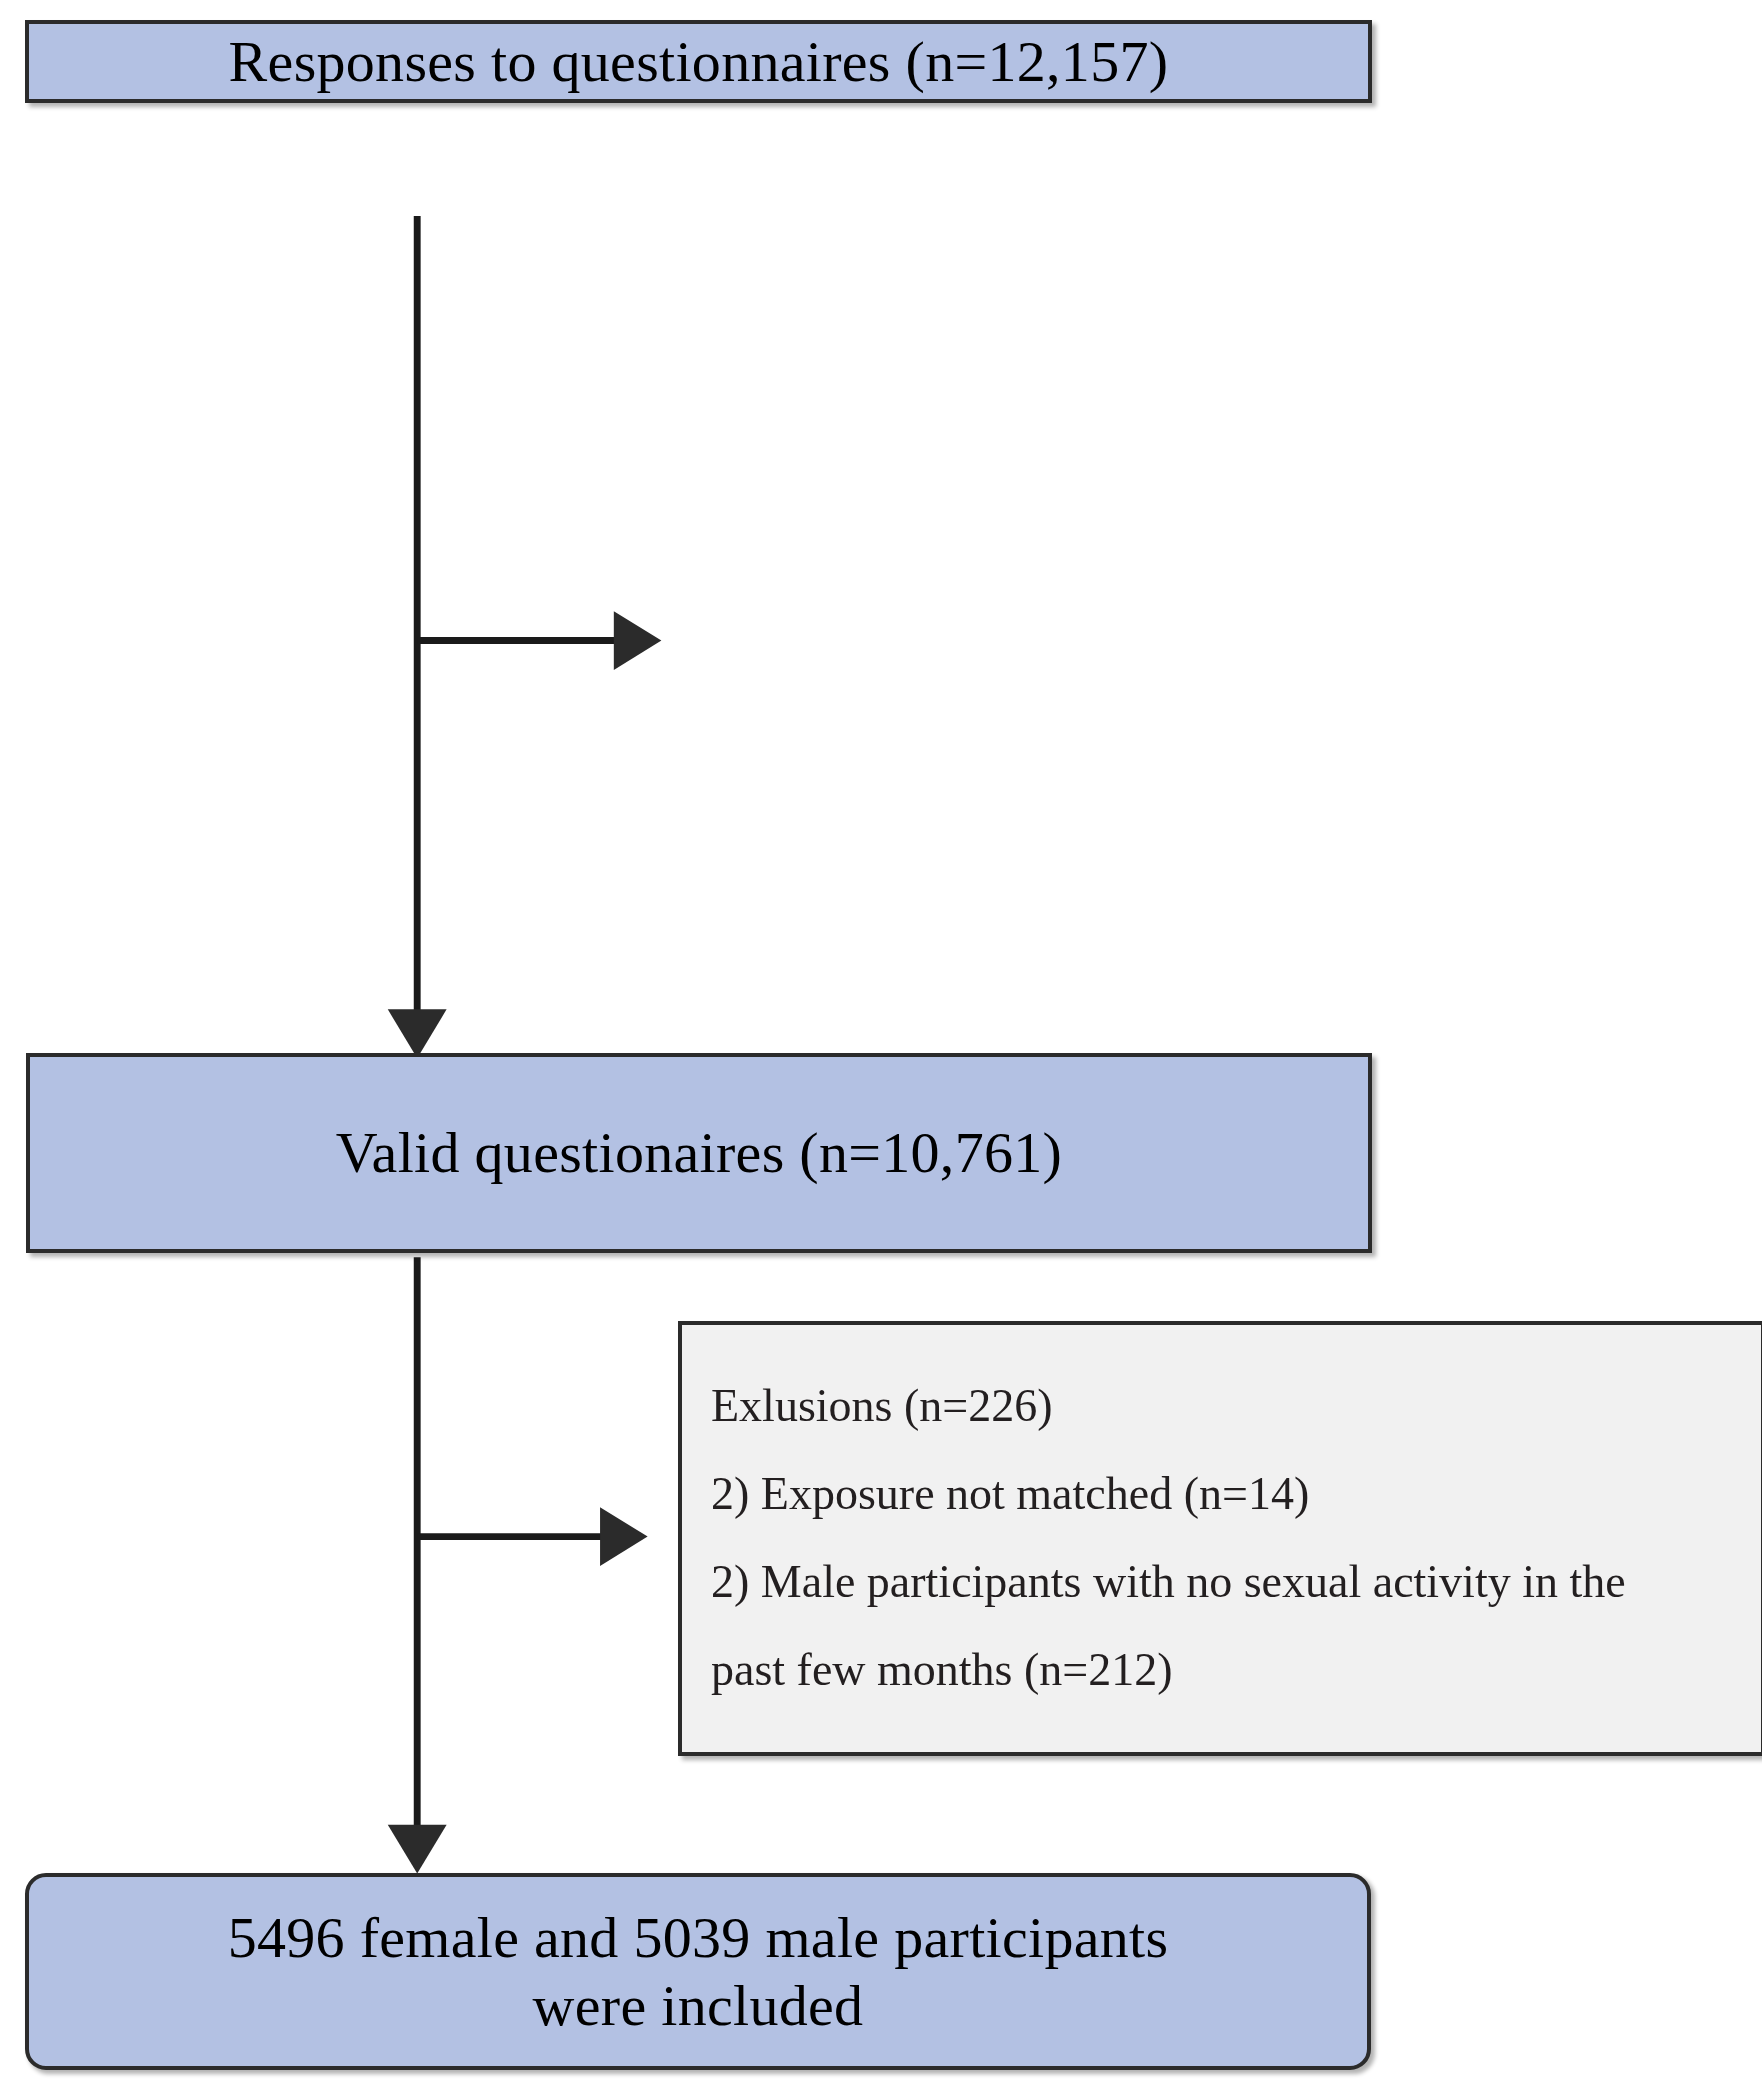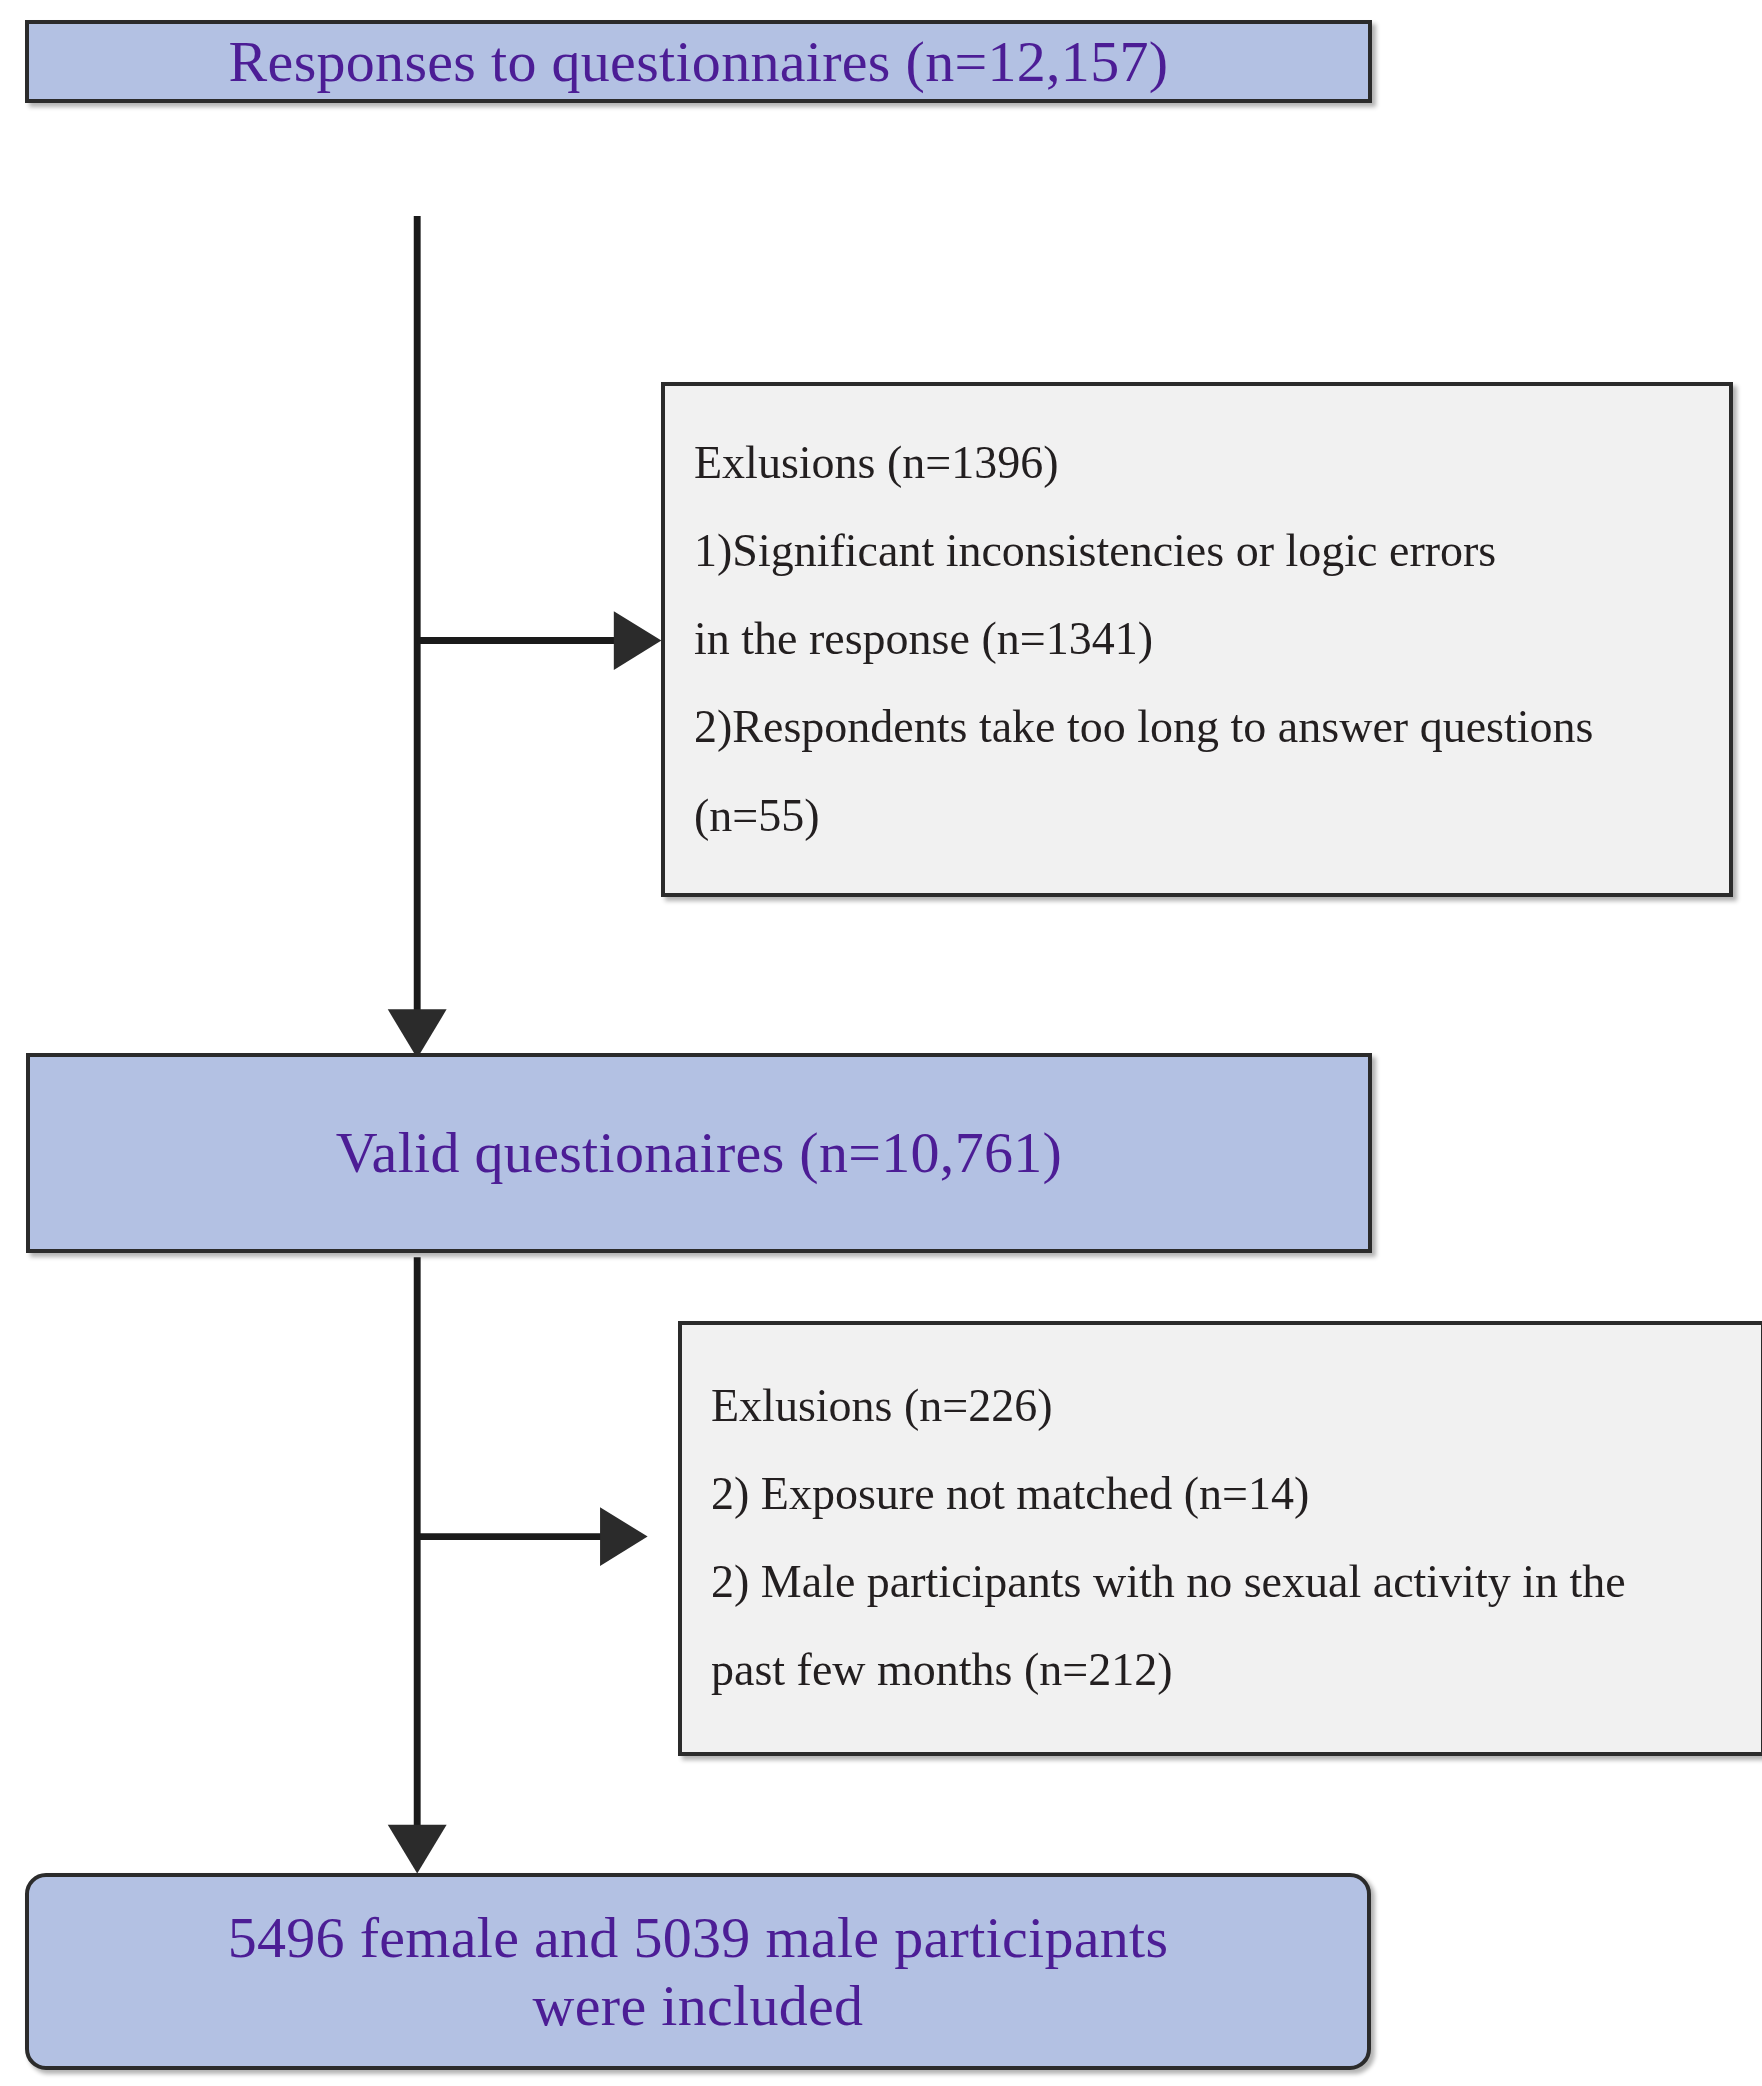--- a/index.html
+++ b/index.html
@@ -32,21 +32,21 @@
   }
 
   
   .node-text {
     position: absolute;
     left: 0;
     right: 0;
     top: 50%;
     transform: translateY(-50%);
     text-align: center;
-    color: #4c1d95;
+    color: #000000;
     font-size: 58px;
     line-height: 1.18;
     letter-spacing: 0.3px;
     padding: 0 15px;
     box-sizing: border-box;
   }
   .node-text .line { display: block; }
 
   .excl-text {
     position: absolute;
@@ -98,29 +98,20 @@
       <polygon points="1034,2454 958,2407 958,2501" fill="#2b2b2b"></polygon>
     </g>
   </svg>
 
   <div class="node blue" style="left:25px; top:20px; width:1347px; height:83px;">
     <div class="node-text">
       <span class="line">Responses to questionnaires (n=12,157)</span>
     </div>
   </div>
 
-  <div class="node grey" style="left:661px; top:382px; width:1072px; height:515px;">
-    <div class="excl-text">
-      <span class="line">Exlusions (n=1396)</span>
-      <span class="line">1)Significant inconsistencies or logic errors</span>
-      <span class="line">in the response (n=1341)</span>
-      <span class="line">2)Respondents take too long to answer questions</span>
-      <span class="line">(n=55)</span>
-    </div>
-  </div>
 
   <div class="node blue" style="left:26px; top:1053px; width:1346px; height:200px;">
     <div class="node-text">
       <span class="line">Valid questionaires (n=10,761)</span>
     </div>
   </div>
 
   <div class="node grey" style="left:646px; top:1321px; width:1087px; height:435px;margin-left:32px;">
     <div class="excl-text">
       <span class="line">Exlusions (n=226)</span>

